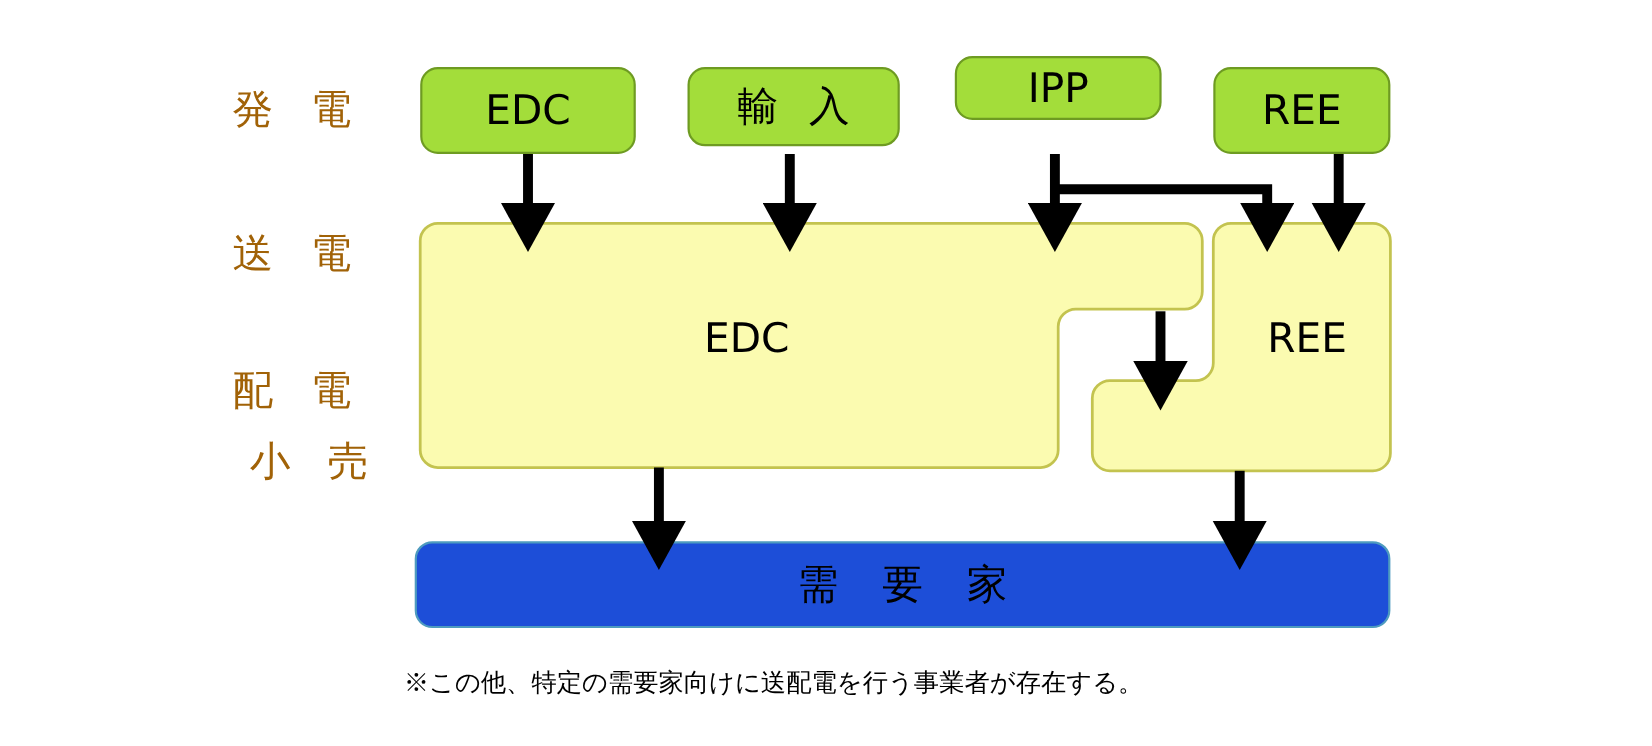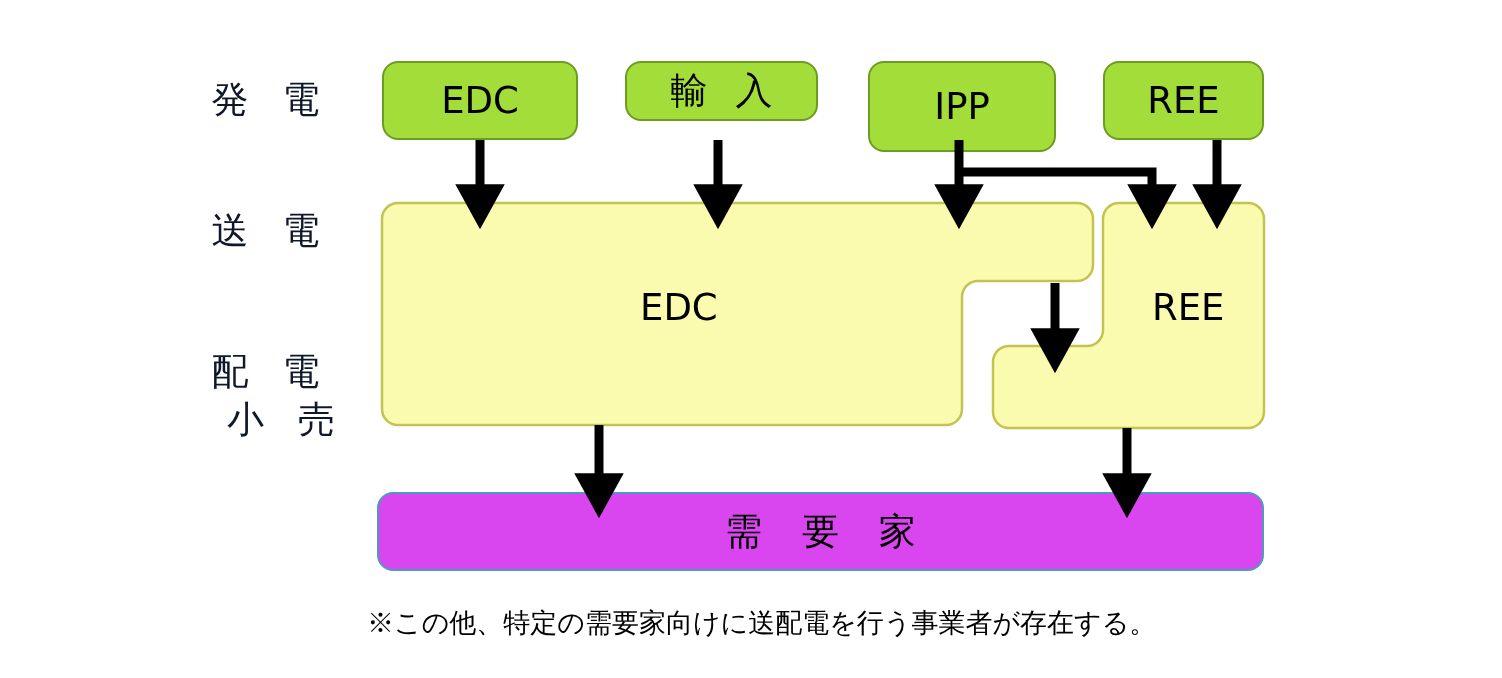--- a/index.html
+++ b/index.html
@@ -15,21 +15,21 @@
     position: relative;
     width: 1502px;
     height: 678px;
     background: #ffffff;
     overflow: hidden;
   }
   .row-label {
     position: absolute;
     font-size: 37px;
     line-height: 1;
-    color: #0f172a;
+    color: #a16207;
     letter-spacing: 0.30em;
     white-space: nowrap;
     text-align: center;
     font-family: "DejaVu Sans", "Liberation Sans", sans-serif;
   }
   .box {
     position: absolute;
     box-sizing: border-box;
     display: flex;
     align-items: center;
@@ -38,21 +38,21 @@
     text-align: center;
     white-space: nowrap;
   }
   .box.gen {
     background: #A3DD3A;
     border: 2.5px solid #6E9B22;
     font-size: 37px;
     font-family: "DejaVu Sans", "Liberation Sans", sans-serif;
   }
   .box.consumer {
-    background: #d946ef;
+    background: #1d4ed8;
     border: 2.5px solid #4E9BBF;
     font-size: 37px;
     letter-spacing: 0.38em;
     text-indent: 0.38em;
     font-family: "DejaVu Sans", "Liberation Sans", sans-serif;
   }
   .svg-layer {
     position: absolute;
     left: 0;
     top: 0;
@@ -62,36 +62,36 @@
   }
   .shape-label {
     position: absolute;
     font-size: 37px;
     color: #000000;
     white-space: nowrap;
     font-family: "DejaVu Sans", "Liberation Sans", sans-serif;
   }
   .footnote {
     position: absolute;
-    font-size: 27px;
+    font-size: 23px;
     color: #000000;
     white-space: nowrap;
     font-family: Liberation Serif, serif;
   }
 </style>
 </head>
 <body>
 
 <div id="stage">
 
   <div class="row-label" style="left:196px; top:81px; width:150px;">発 電</div>
 
   <div class="row-label" style="left:196px; top:212px; width:150px;">送 電</div>
 
-  <div class="row-label" style="left:196px; top:336px; width:150px;margin-top:17px;">配 電</div>
+  <div class="row-label" style="left:196px; top:336px; width:150px;">配 電</div>
 
   <div class="row-label" style="left:196px; top:401px; width:150px;text-align:right;">小 売</div>
 
   <svg class="svg-layer" viewBox="0 0 1502 678" xmlns="http://www.w3.org/2000/svg">
 
     <path d="M 398,203
              L 1077,203
              A 16,16 0 0 1 1093,219
              L 1093,265
              A 16,16 0 0 1 1077,281
@@ -120,25 +120,25 @@
   </svg>
 
   <div class="shape-label" style="left:640px; top:286px;">EDC</div>
 
   <div class="shape-label" style="left:1152px; top:286px;">REE</div>
 
   <div class="box gen" style="left:382px; top:61px; width:196px; height:79px;">
     <span>EDC</span>
   </div>
 
-  <div class="box gen" style="left:625px; top:61px; width:193px; height:60px;">
+  <div class="box gen" style="left:625px; top:61px; width:193px; height:72px;">
     <span style="letter-spacing:0.22em; text-indent:0.22em;">輸 入</span>
   </div>
 
-  <div class="box gen" style="left:868px; top:61px; width:188px; height:91px;">
+  <div class="box gen" style="left:868px; top:51px; width:188px; height:58px;">
     <span>IPP</span>
   </div>
 
   <div class="box gen" style="left:1103px; top:61px; width:161px; height:79px;">
     <span>REE</span>
   </div>
 
   <div class="box consumer" style="left:377px; top:492px; width:887px; height:79px;">
     <span>需 要 家</span>
   </div>

